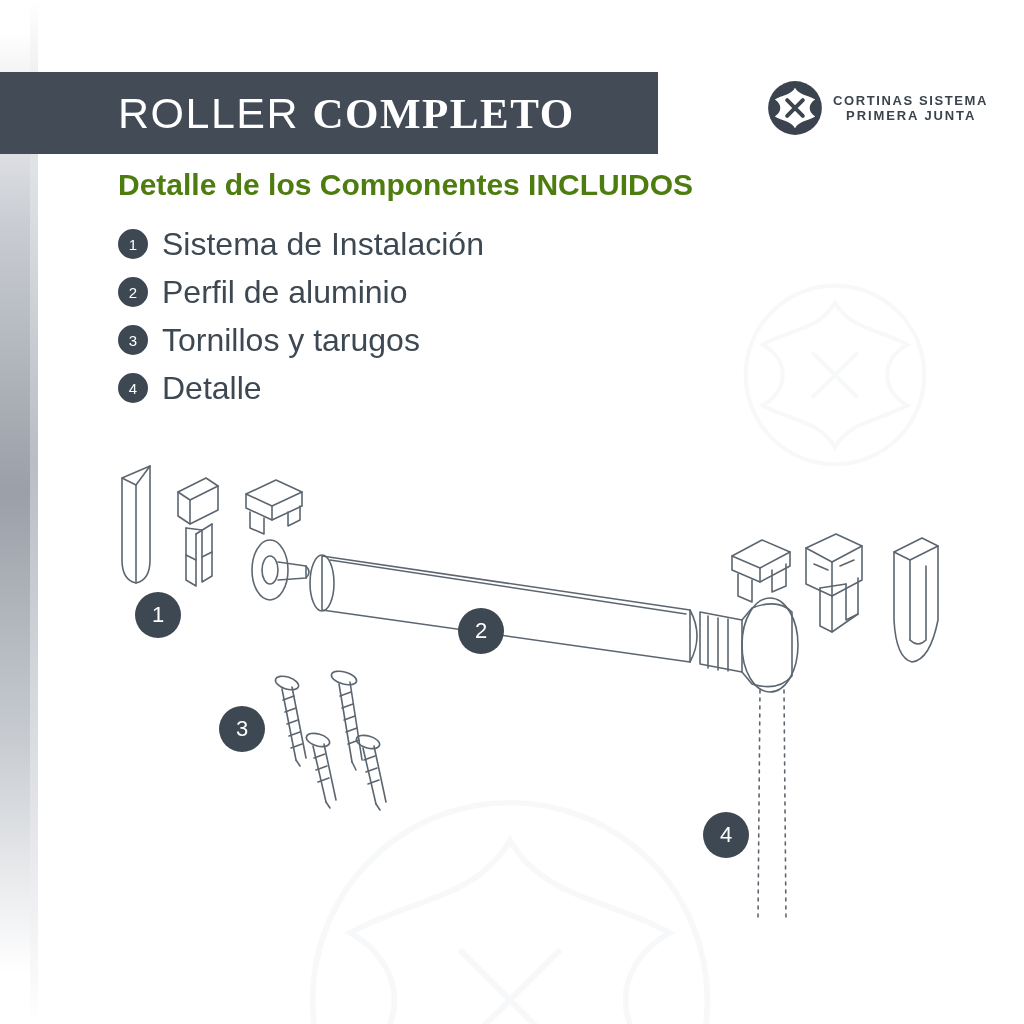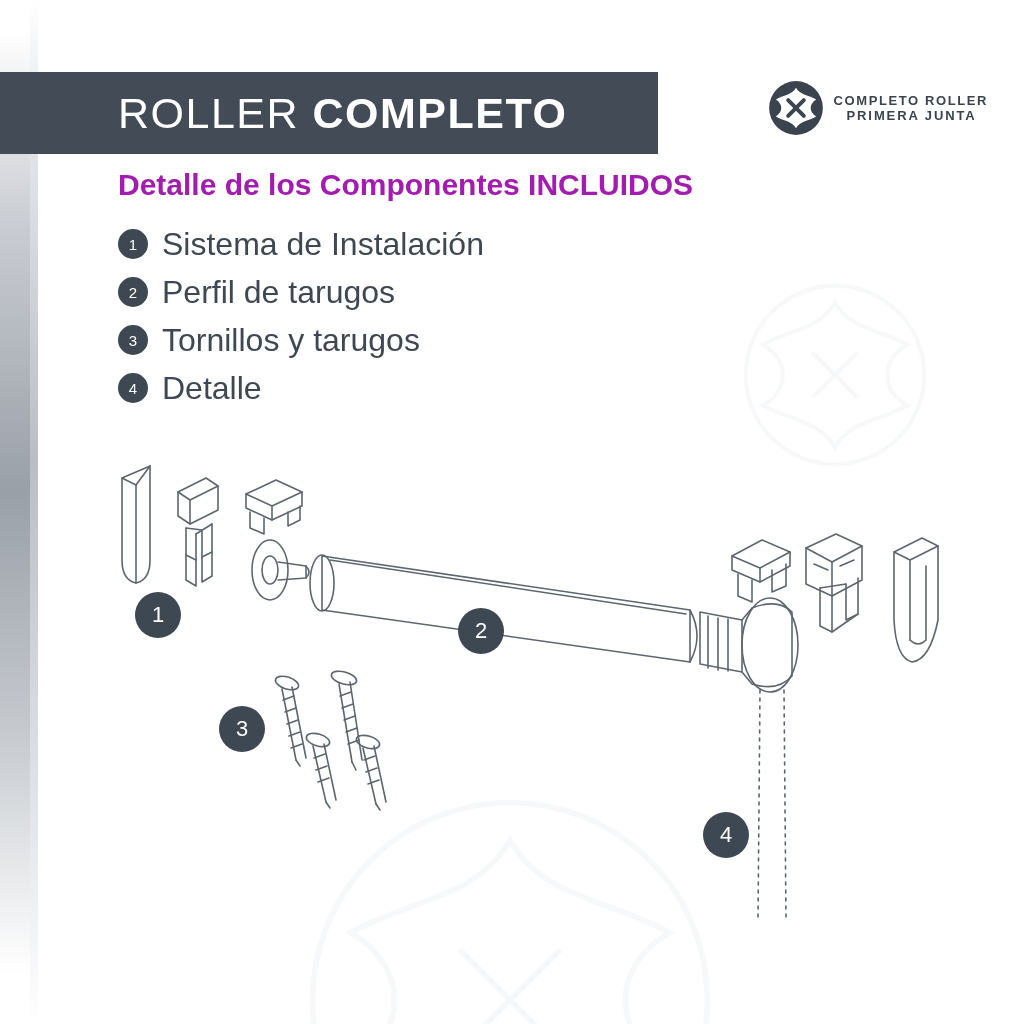--- a/index.html
+++ b/index.html
@@ -48,21 +48,21 @@
     align-items: center;
   }
   .title-text {
     margin-left: 118px;
     color: #ffffff;
     font-size: 43px;
     letter-spacing: 1.5px;
     white-space: nowrap;
   }
   .title-light { font-weight: 300; }
-  .title-bold { font-weight: bold; }
+  .title-bold { font-weight: bold; font-family: Liberation Serif, serif; }
 
   
   .logo {
     position: absolute;
     right: 36px;
     top: 80px;
     display: flex;
     align-items: center;
     gap: 10px;
   }
@@ -97,21 +97,21 @@
     padding-left: 13px;
   }
 
   
   .subtitle {
     position: absolute;
     left: 118px;
     top: 168px;
     font-size: 30px;
     font-weight: bold;
-    color: #a21caf;
+    color: #4d7c0f;
   }
 
   
   .legend {
     position: absolute;
     left: 118px;
     top: 225px;
     display: flex;
     flex-direction: column;
     gap: 10px;
@@ -201,35 +201,35 @@
     </div>
   </div>
 
   <div class="logo">
     <svg class="logo-mark" viewBox="0 0 100 100">
       <circle cx="50" cy="50" r="48" fill="#3b444e"></circle>
       <path d="M50 14 C57 27, 73 27, 86 35 C73 43, 73 57, 86 65 C73 73, 57 73, 50 86 C43 73, 27 73, 14 65 C27 57, 27 43, 14 35 C27 27, 43 27, 50 14 Z" fill="#ffffff"></path>
       <path d="M36 36 L64 64 M64 36 L36 64" stroke="#3b444e" stroke-width="7" stroke-linecap="round"></path>
     </svg>
     <div class="logo-text">
-      <span class="logo-top">COMPLETO ROLLER</span>
+      <span class="logo-top">CORTINAS SISTEMA</span>
       <span class="logo-bot">PRIMERA JUNTA</span>
     </div>
   </div>
 
   <div class="subtitle">Detalle de los Componentes INCLUIDOS</div>
 
   <div class="legend">
     <div class="legend-item">
       <div class="legend-bullet">1</div>
       <div class="legend-label">Sistema de Instalación</div>
     </div>
     <div class="legend-item">
       <div class="legend-bullet">2</div>
-      <div class="legend-label">Perfil de tarugos</div>
+      <div class="legend-label">Perfil de aluminio</div>
     </div>
     <div class="legend-item">
       <div class="legend-bullet">3</div>
       <div class="legend-label">Tornillos y tarugos</div>
     </div>
     <div class="legend-item">
       <div class="legend-bullet">4</div>
       <div class="legend-label">Detalle</div>
     </div>
   </div>

